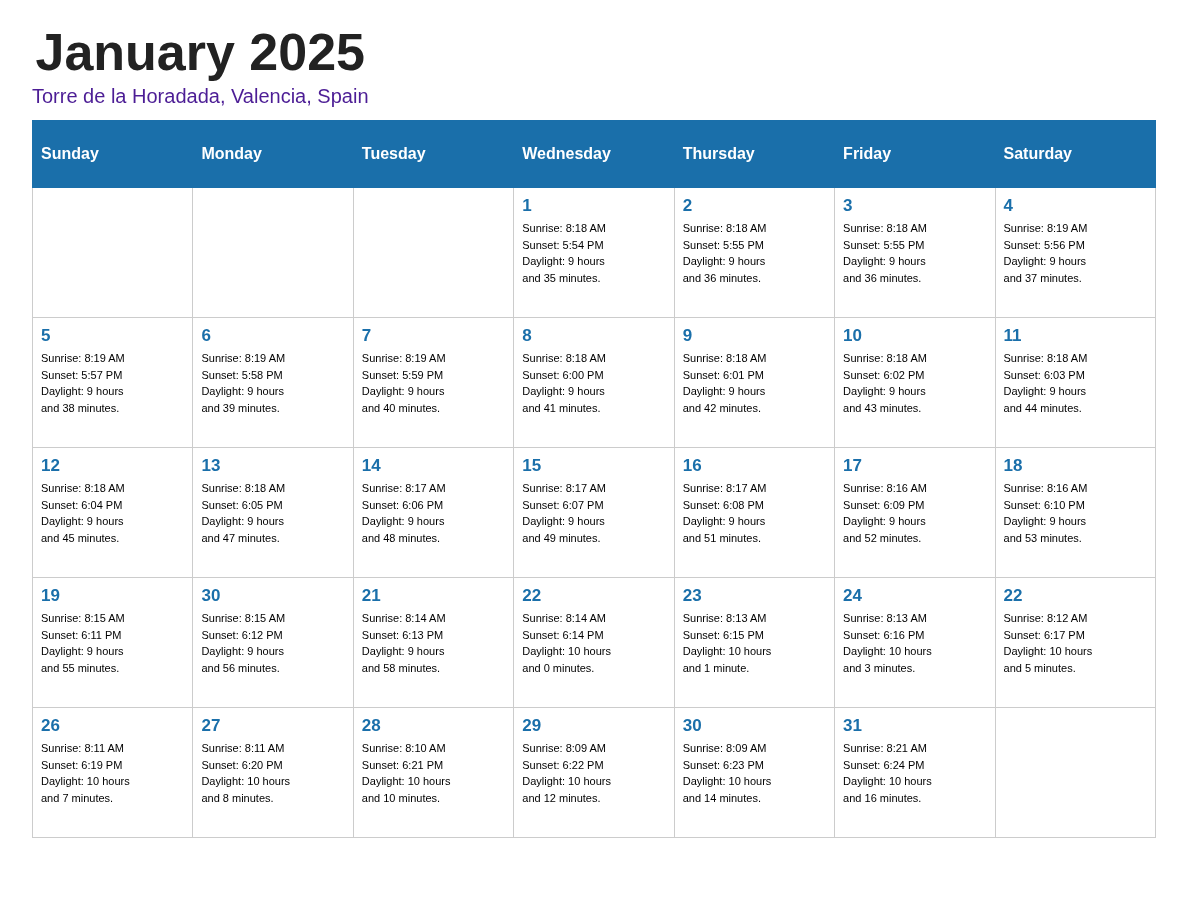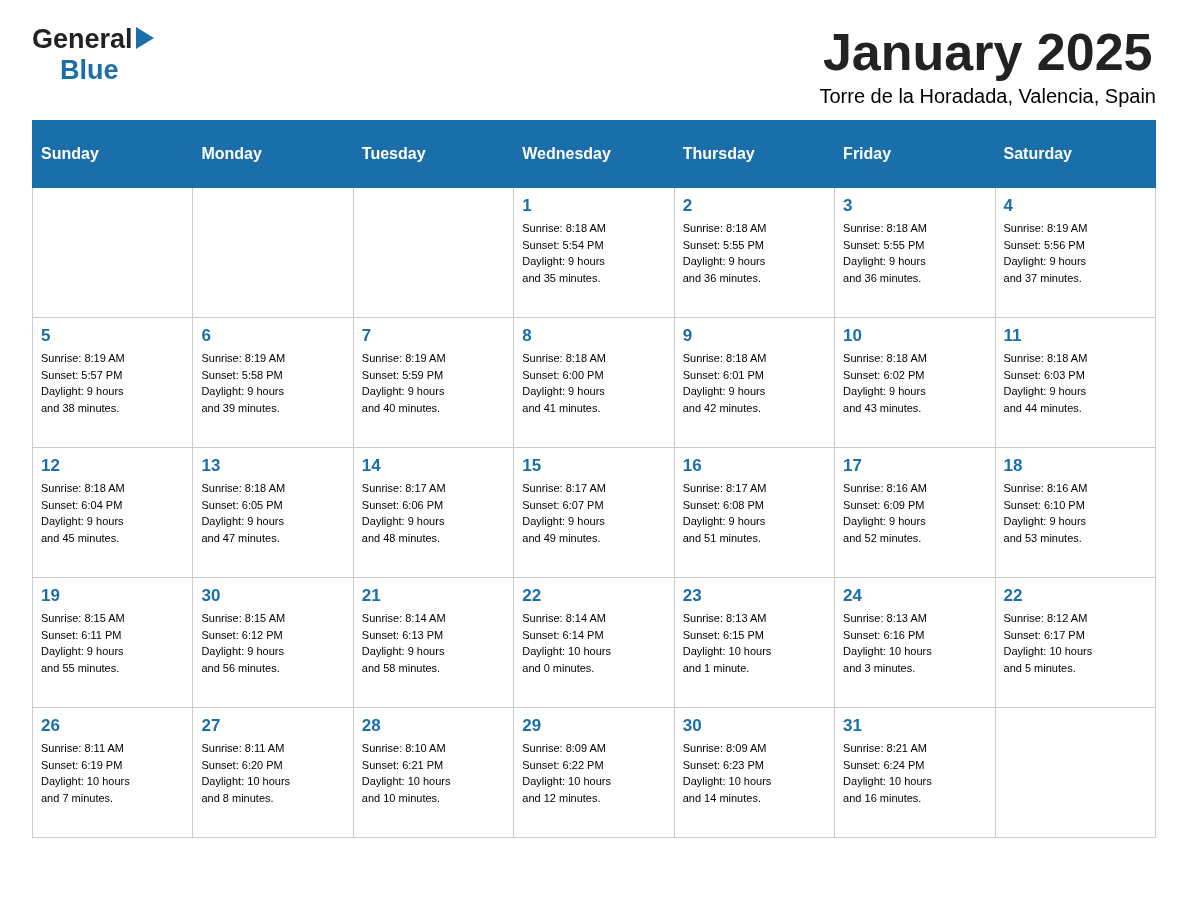--- a/index.html
+++ b/index.html
@@ -25,21 +25,21 @@
       text-align: center;
     }
     .month-title {
       font-size: 52px;
       font-weight: bold;
       color: #222;
       line-height: 1.1;
     }
     .location {
       font-size: 20px;
-      color: #000000;
+      color: #4c1d95;
       margin-top: 4px;
     }
     .calendar {
       width: 100%;
       border-collapse: collapse;
       margin-top: 8px;
     }
     .calendar thead th {
       background-color: #1a6faa;
       color: #fff;
@@ -74,31 +74,20 @@
     }
     .logo-row {
       display: flex;
       align-items: center;
     }
   </style>
 </head>
 <body>
 
 <div class="header">
-  <div class="logo">
-    <div class="logo-row">
-      <span style="font-size:27px;font-weight:bold;color:#222;">General</span>
-      <span style="display:inline-block;margin-left:3px;vertical-align:middle;">
-        <svg width="18" height="22" viewBox="0 0 18 22">
-          <polygon points="0,0 18,11 0,22" fill="#1a6faa"></polygon>
-        </svg>
-      </span>
-    </div>
-    <span style="font-size:27px;font-weight:bold;color:#1a6faa;margin-left:28px;">Blue</span>
-  </div>
   <div class="title-section">
     <div class="month-title">January 2025</div>
     <div class="location">Torre de la Horadada, Valencia, Spain</div>
   </div>
 </div>
 
 <table class="calendar">
   <thead>
     <tr>
     <th>Sunday</th>

